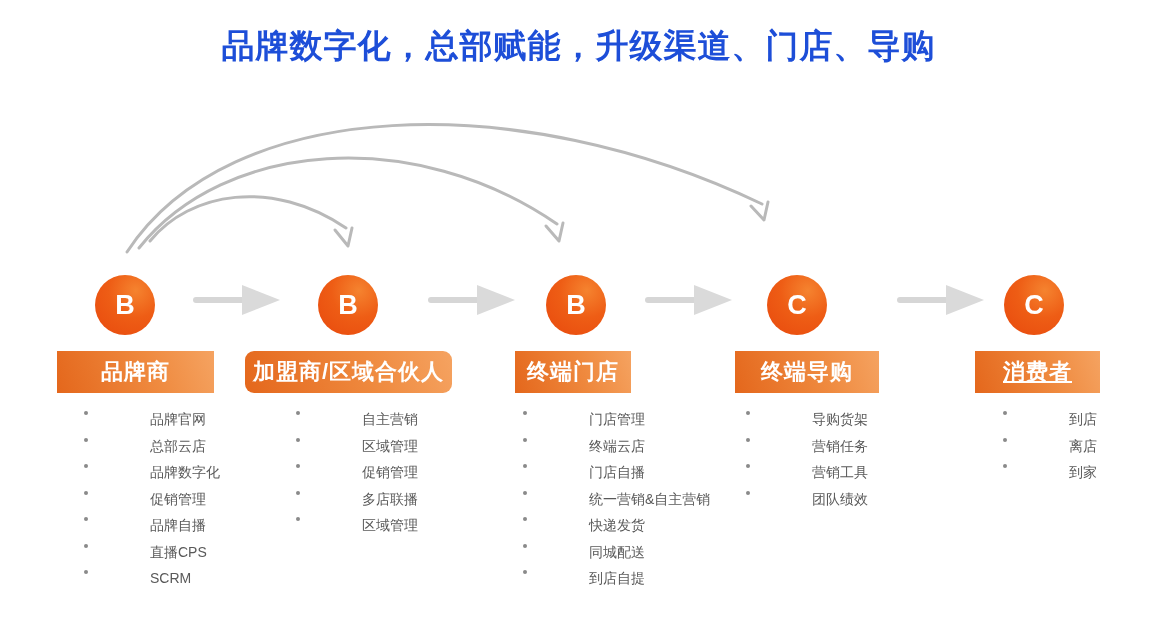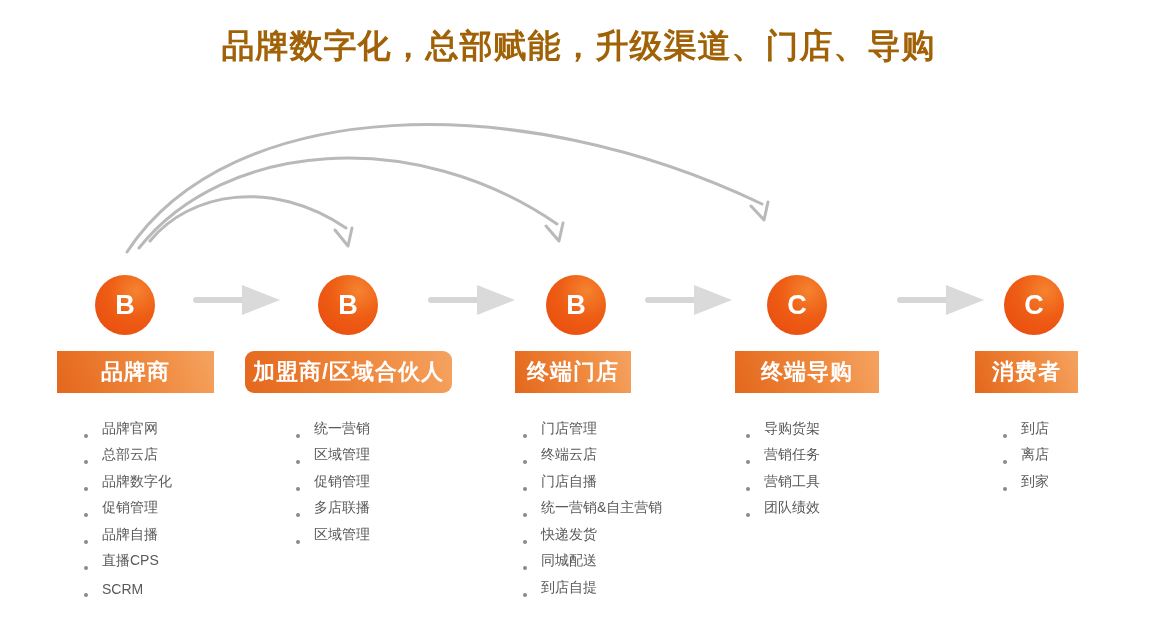--- a/index.html
+++ b/index.html
@@ -1,38 +1,38 @@
 <!DOCTYPE html>
 <html><head>
 <meta charset="utf-8">
 <style>
   html,body{margin:0;padding:0;background:#ffffff;font-family:"Liberation Sans","DejaVu Sans",sans-serif;}
   .stage{position:relative;width:1157px;height:626px;background:#ffffff;overflow:hidden;}
 
   .title{position:absolute;top:24px;left:0;width:1157px;text-align:center;
-         font-size:33px;font-weight:700;color:#a16207;letter-spacing:1px;margin:0;}
+         font-size:33px;font-weight:700;color:#1d4ed8;letter-spacing:1px;margin:0;}
 
   .arrows-layer{position:absolute;left:0;top:0;width:1157px;height:626px;pointer-events:none;}
 
   .circle{position:absolute;top:275px;width:60px;height:60px;border-radius:50%;
           background:radial-gradient(circle at 68% 26%, #f5832f 0%, #ee5d15 45%, #e8490d 100%);
           display:flex;align-items:center;justify-content:center;
           color:#ffffff;font-size:27px;font-weight:700;}
   .c1{left:95px;} .c2{left:318px;} .c3{left:546px;} .c4{left:767px;} .c5{left:1004px;}
 
   .label-box{position:absolute;top:351px;height:42px;line-height:42px;text-align:center;
              background:linear-gradient(70deg,#e4671c 0%, #ef8a3f 60%, #f5a361 100%);
              color:#ffffff;font-size:22px;font-weight:700;letter-spacing:1px;}
   .b1{left:57px;width:157px;} .b2{left:245px;width:207px;border-radius:9px;} .b3{left:515px;width:116px;}
-  .b4{left:735px;width:144px;} .b5{left:975px;width:103px;}
+  .b4{left:735px;width:144px;} .b5{left:975px;width:125px;text-decoration:underline;}
 
   .feature-list{position:absolute;top:411px;margin:0;padding:0;list-style:none;}
   .l1{left:84px;} .l2{left:296px;} .l3{left:523px;} .l4{left:746px;} .l5{left:1003px;}
-  .feature-list li{display:flex;align-items:flex-end;height:26.5px;
-                   font-size:14px;color:#595959;white-space:nowrap;}
+  .feature-list li{display:flex;align-items:flex-start;height:26.5px;
+                   font-size:14px;color:#595959;white-space:nowrap;gap:48px;}
   .bullet{width:4px;height:4px;border-radius:50%;background:#8a8a8a;
           margin-right:14px;flex:0 0 auto;}
 </style>
 </head>
 <body>
 
 <div class="stage">
 
   <h1 class="title">品牌数字化，总部赋能，升级渠道、门店、导购</h1>
 
@@ -103,21 +103,21 @@
       </li>
   </ul>
 
   <div class="circle c2">
     <span>B</span>
   </div>
   <div class="label-box b2">加盟商/区域合伙人</div>
   <ul class="feature-list l2">
     <li>
         <span class="bullet"></span>
-        <span>统一营销</span>
+        <span>自主营销</span>
       </li>
     <li>
         <span class="bullet"></span>
         <span>区域管理</span>
       </li>
     <li>
         <span class="bullet"></span>
         <span>促销管理</span>
       </li>
     <li>

